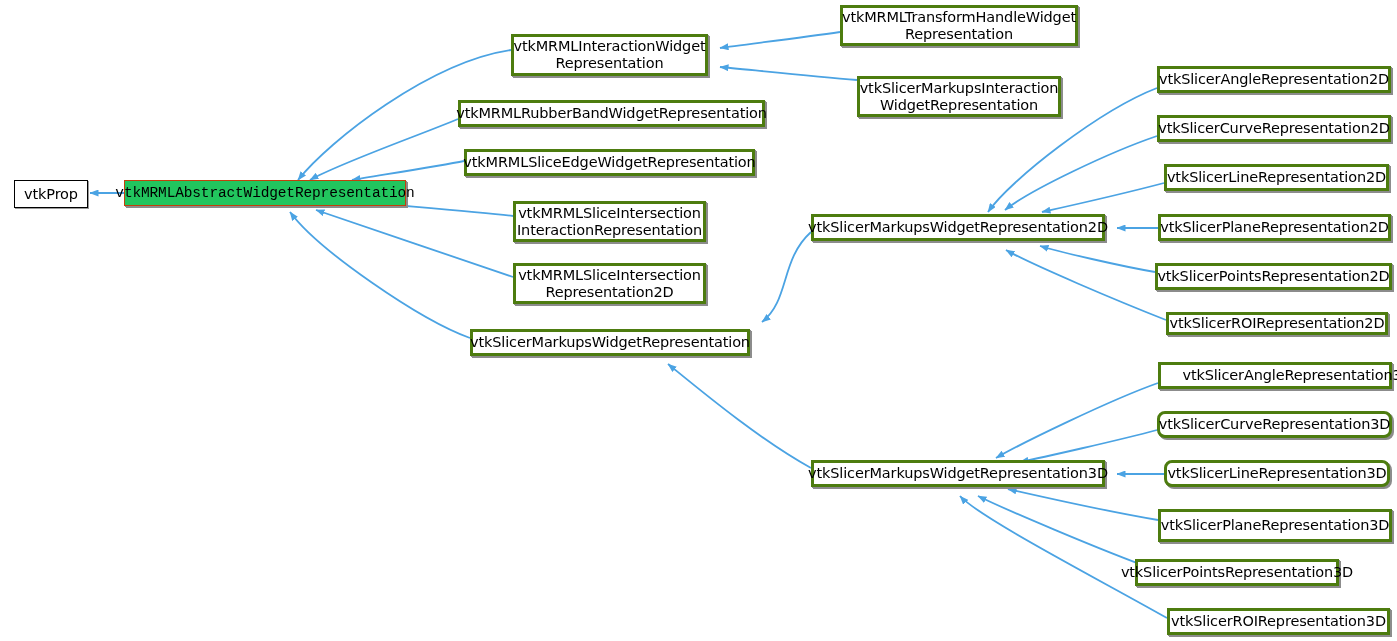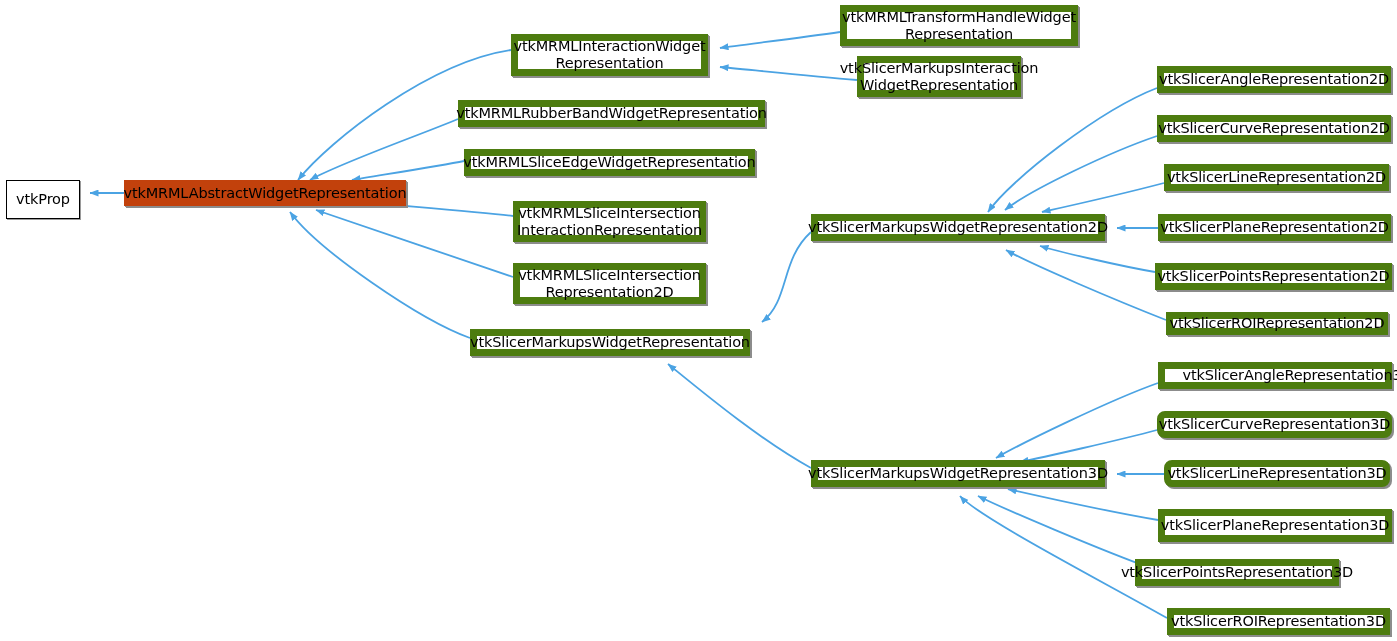--- a/index.html
+++ b/index.html
@@ -24,37 +24,38 @@
     pointer-events: none;
   }
   .node {
     position: absolute;
     box-sizing: border-box;
     display: flex;
     align-items: center;
     justify-content: center;
     text-align: center;
     background: #ffffff;
-    border: 7px solid #4d7c0f;
+    border: 3px solid #4d7c0f;
     box-shadow: 1px 1px 0 0 #8c8c8c, 2px 2px 0 0 #8c8c8c;
     color: #000000;
     font-size: 14.5px;
     line-height: 17px;
     letter-spacing: -0.15px;
     white-space: pre-line;
     z-index: 2;
   }
   .node.plain {
     border: 1px solid #000000;
     box-shadow: 1px 1px 0 0 #9a9a9a;
   }
   .node.highlight {
-    background: #c2410c;
-    border: 3px solid #c2410c;
+    background: #22c55e;
+    border: 1px solid #c2410c;
     box-shadow: 1px 1px 0 0 #8c8c8c, 2px 2px 0 0 #8c8c8c;
+    font-family: Liberation Mono, monospace;
   }
   .node .label {
     display: block;
     padding: 0 6px;
   }
 </style>
 </head>
 <body>
 
 <div id="diagram-root" style="width: 1397px; height: 641px; background: rgb(255, 255, 255);">
@@ -84,34 +85,34 @@
         <path d="M1166,320 C1120,302 1030,264 1006,250" fill="none" stroke="#4ba3e3" stroke-width="1.8" marker-end="url(#arrowhead)"></path>
         <path d="M1158,383 C1110,400 1020,444 996,458" fill="none" stroke="#4ba3e3" stroke-width="1.8" marker-end="url(#arrowhead)"></path>
         <path d="M1157,430 C1120,440 1040,458 1020,462" fill="none" stroke="#4ba3e3" stroke-width="1.8" marker-end="url(#arrowhead)"></path>
         <path d="M1164,474 C1145,474 1130,474 1117,474" fill="none" stroke="#4ba3e3" stroke-width="1.8" marker-end="url(#arrowhead)"></path>
         <path d="M1158,520 C1110,512 1030,494 1008,489" fill="none" stroke="#4ba3e3" stroke-width="1.8" marker-end="url(#arrowhead)"></path>
         <path d="M1156,570 C1100,550 1000,507 978,496" fill="none" stroke="#4ba3e3" stroke-width="1.8" marker-end="url(#arrowhead)"></path>
         <path d="M1167,618 C1100,580 980,518 960,496" fill="none" stroke="#4ba3e3" stroke-width="1.8" marker-end="url(#arrowhead)"></path>
       </g>
   </svg>
   <div id="nodes-layer">
-      <div class="node plain" style="left: 6px; top: 180px; width: 74px; height: 39px; justify-content: center;"><span class="label">vtkProp</span></div>
+      <div class="node plain" style="left: 14px; top: 180px; width: 74px; height: 28px; justify-content: center;"><span class="label">vtkProp</span></div>
       <div class="node highlight" style="left: 124px; top: 180px; width: 282px; height: 26px;"><span class="label">vtkMRMLAbstractWidgetRepresentation</span></div>
       <div class="node" style="left: 511px; top: 34px; width: 197px; height: 42px;"><span class="label">vtkMRMLInteractionWidget
 Representation</span></div>
       <div class="node" style="left: 458px; top: 100px; width: 307px; height: 27px;"><span class="label">vtkMRMLRubberBandWidgetRepresentation</span></div>
       <div class="node" style="left: 464px; top: 149px; width: 291px; height: 27px;"><span class="label">vtkMRMLSliceEdgeWidgetRepresentation</span></div>
       <div class="node" style="left: 513px; top: 201px; width: 193px; height: 41px;"><span class="label">vtkMRMLSliceIntersection
 InteractionRepresentation</span></div>
       <div class="node" style="left: 513px; top: 263px; width: 193px; height: 41px;"><span class="label">vtkMRMLSliceIntersection
 Representation2D</span></div>
       <div class="node" style="left: 470px; top: 329px; width: 280px; height: 27px;"><span class="label">vtkSlicerMarkupsWidgetRepresentation</span></div>
       <div class="node" style="left: 840px; top: 5px; width: 238px; height: 41px;"><span class="label">vtkMRMLTransformHandleWidget
 Representation</span></div>
-      <div class="node" style="left: 857px; top: 56px; width: 164px; height: 41px;"><span class="label">vtkSlicerMarkupsInteraction
+      <div class="node" style="left: 857px; top: 76px; width: 204px; height: 41px;"><span class="label">vtkSlicerMarkupsInteraction
 WidgetRepresentation</span></div>
       <div class="node" style="left: 811px; top: 214px; width: 294px; height: 27px;"><span class="label">vtkSlicerMarkupsWidgetRepresentation2D</span></div>
       <div class="node" style="left: 811px; top: 460px; width: 294px; height: 27px;"><span class="label">vtkSlicerMarkupsWidgetRepresentation3D</span></div>
       <div class="node" style="left: 1157px; top: 66px; width: 234px; height: 27px;"><span class="label">vtkSlicerAngleRepresentation2D</span></div>
       <div class="node" style="left: 1157px; top: 115px; width: 234px; height: 27px;"><span class="label">vtkSlicerCurveRepresentation2D</span></div>
       <div class="node" style="left: 1164px; top: 164px; width: 225px; height: 27px;"><span class="label">vtkSlicerLineRepresentation2D</span></div>
       <div class="node" style="left: 1158px; top: 214px; width: 233px; height: 27px;"><span class="label">vtkSlicerPlaneRepresentation2D</span></div>
       <div class="node" style="left: 1155px; top: 263px; width: 237px; height: 27px;"><span class="label">vtkSlicerPointsRepresentation2D</span></div>
       <div class="node" style="left: 1166px; top: 312px; width: 222px; height: 23px;"><span class="label">vtkSlicerROIRepresentation2D</span></div>
       <div class="node" style="left: 1158px; top: 362px; width: 234px; height: 27px; padding-left: 45px;"><span class="label">vtkSlicerAngleRepresentation3D</span></div>

